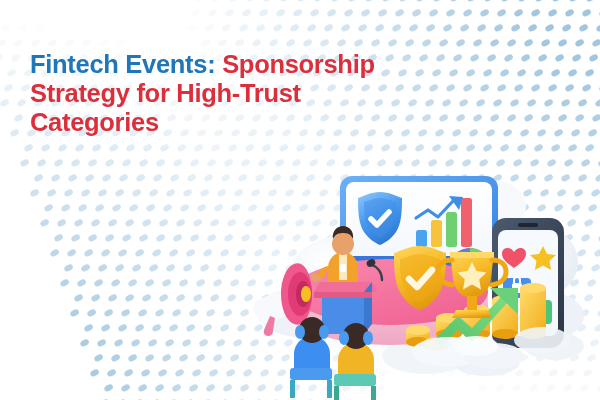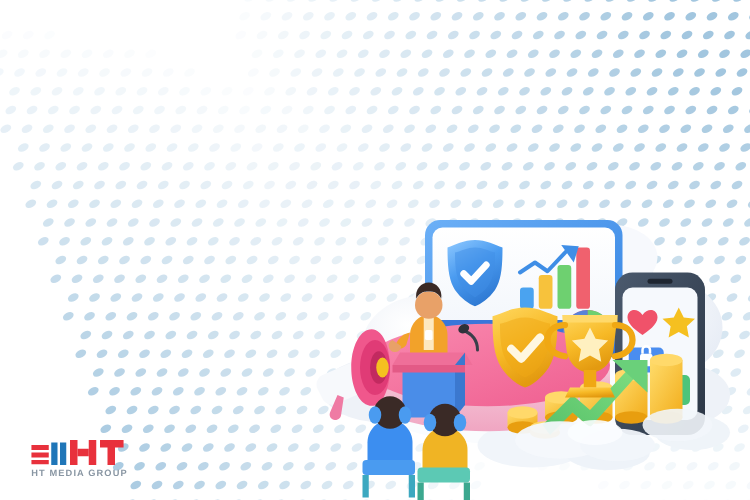--- a/index.html
+++ b/index.html
@@ -1033,20 +1033,23 @@
       <div class="dot" style="left: 253px; top: 400px; background: rgb(157, 195, 221); opacity: 0.422;"></div>
       <div class="dot" style="left: 270px; top: 400px; background: rgb(157, 195, 221); opacity: 0.373;"></div>
       <div class="dot" style="left: 287px; top: 400px; background: rgb(157, 195, 221); opacity: 0.324;"></div>
       <div class="dot" style="left: 304px; top: 400px; background: rgb(157, 195, 221); opacity: 0.276;"></div>
       <div class="dot" style="left: 321px; top: 400px; background: rgb(157, 195, 221); opacity: 0.227;"></div>
       <div class="dot" style="left: 338px; top: 400px; background: rgb(157, 195, 221); opacity: 0.178;"></div>
       <div class="dot" style="left: 355px; top: 400px; background: rgb(157, 195, 221); opacity: 0.129;"></div>
       <div class="dot" style="left: 372px; top: 400px; background: rgb(157, 195, 221); opacity: 0.08;"></div>
     </div>
 
+  <div id="title-block">
+    <h1 id="headline"><span class="blue">Fintech Events:</span><span class="red"> Sponsorship Strategy for High-Trust Categories</span></h1>
+  </div>
 
   <div id="illustration">
     <svg width="360" height="260" viewBox="0 0 360 260" xmlns="http://www.w3.org/2000/svg">
       <defs>
         <linearGradient id="gScreenFrame" x1="0" y1="0" x2="1" y2="1">
           <stop offset="0" stop-color="#6cb0f7"></stop>
             <stop offset="1" stop-color="#2f7fe0"></stop>
         </linearGradient>
         <linearGradient id="gScreenFace" x1="0" y1="0" x2="0" y2="1">
           <stop offset="0" stop-color="#ffffff"></stop>
@@ -1264,29 +1267,14 @@
 
       <g>
         <ellipse cx="208" cy="212" rx="36" ry="15" fill="#f4f8fc" opacity="0.95"></ellipse>
         <ellipse cx="254" cy="216" rx="30" ry="13" fill="#f1f6fb" opacity="0.95"></ellipse>
         <ellipse cx="302" cy="200" rx="28" ry="13" fill="#f2f6fb" opacity="0.9"></ellipse>
         <ellipse cx="236" cy="206" rx="22" ry="10" fill="#fbfdff" opacity="0.9"></ellipse>
       </g>
     </svg>
   </div>
 
-  <div id="logo-block">
-    <svg id="logo-mark" width="74" height="20" viewBox="0 0 74 20" xmlns="http://www.w3.org/2000/svg">
-      <rect x="0" y="4" width="14" height="4" fill="#E8313C"></rect>
-      <rect x="0" y="10" width="14" height="4" fill="#E8313C"></rect>
-      <rect x="0" y="16" width="14" height="3.4" fill="#E8313C"></rect>
-      <rect x="16" y="2" width="5" height="18" fill="#1F76B8"></rect>
-      <rect x="23" y="2" width="5" height="18" fill="#1F76B8"></rect>
-      <rect x="31" y="0" width="6" height="20" fill="#E8313C"></rect>
-      <rect x="37" y="7" width="9" height="6" fill="#E8313C"></rect>
-      <rect x="46" y="0" width="6" height="20" fill="#E8313C"></rect>
-      <rect x="55" y="0" width="19" height="6" fill="#E8313C"></rect>
-      <rect x="61" y="0" width="6" height="20" fill="#E8313C"></rect>
-    </svg>
-    <div id="logo-text">HT MEDIA GROUP</div>
-  </div>
 
 </div>
 
 </body></html>

